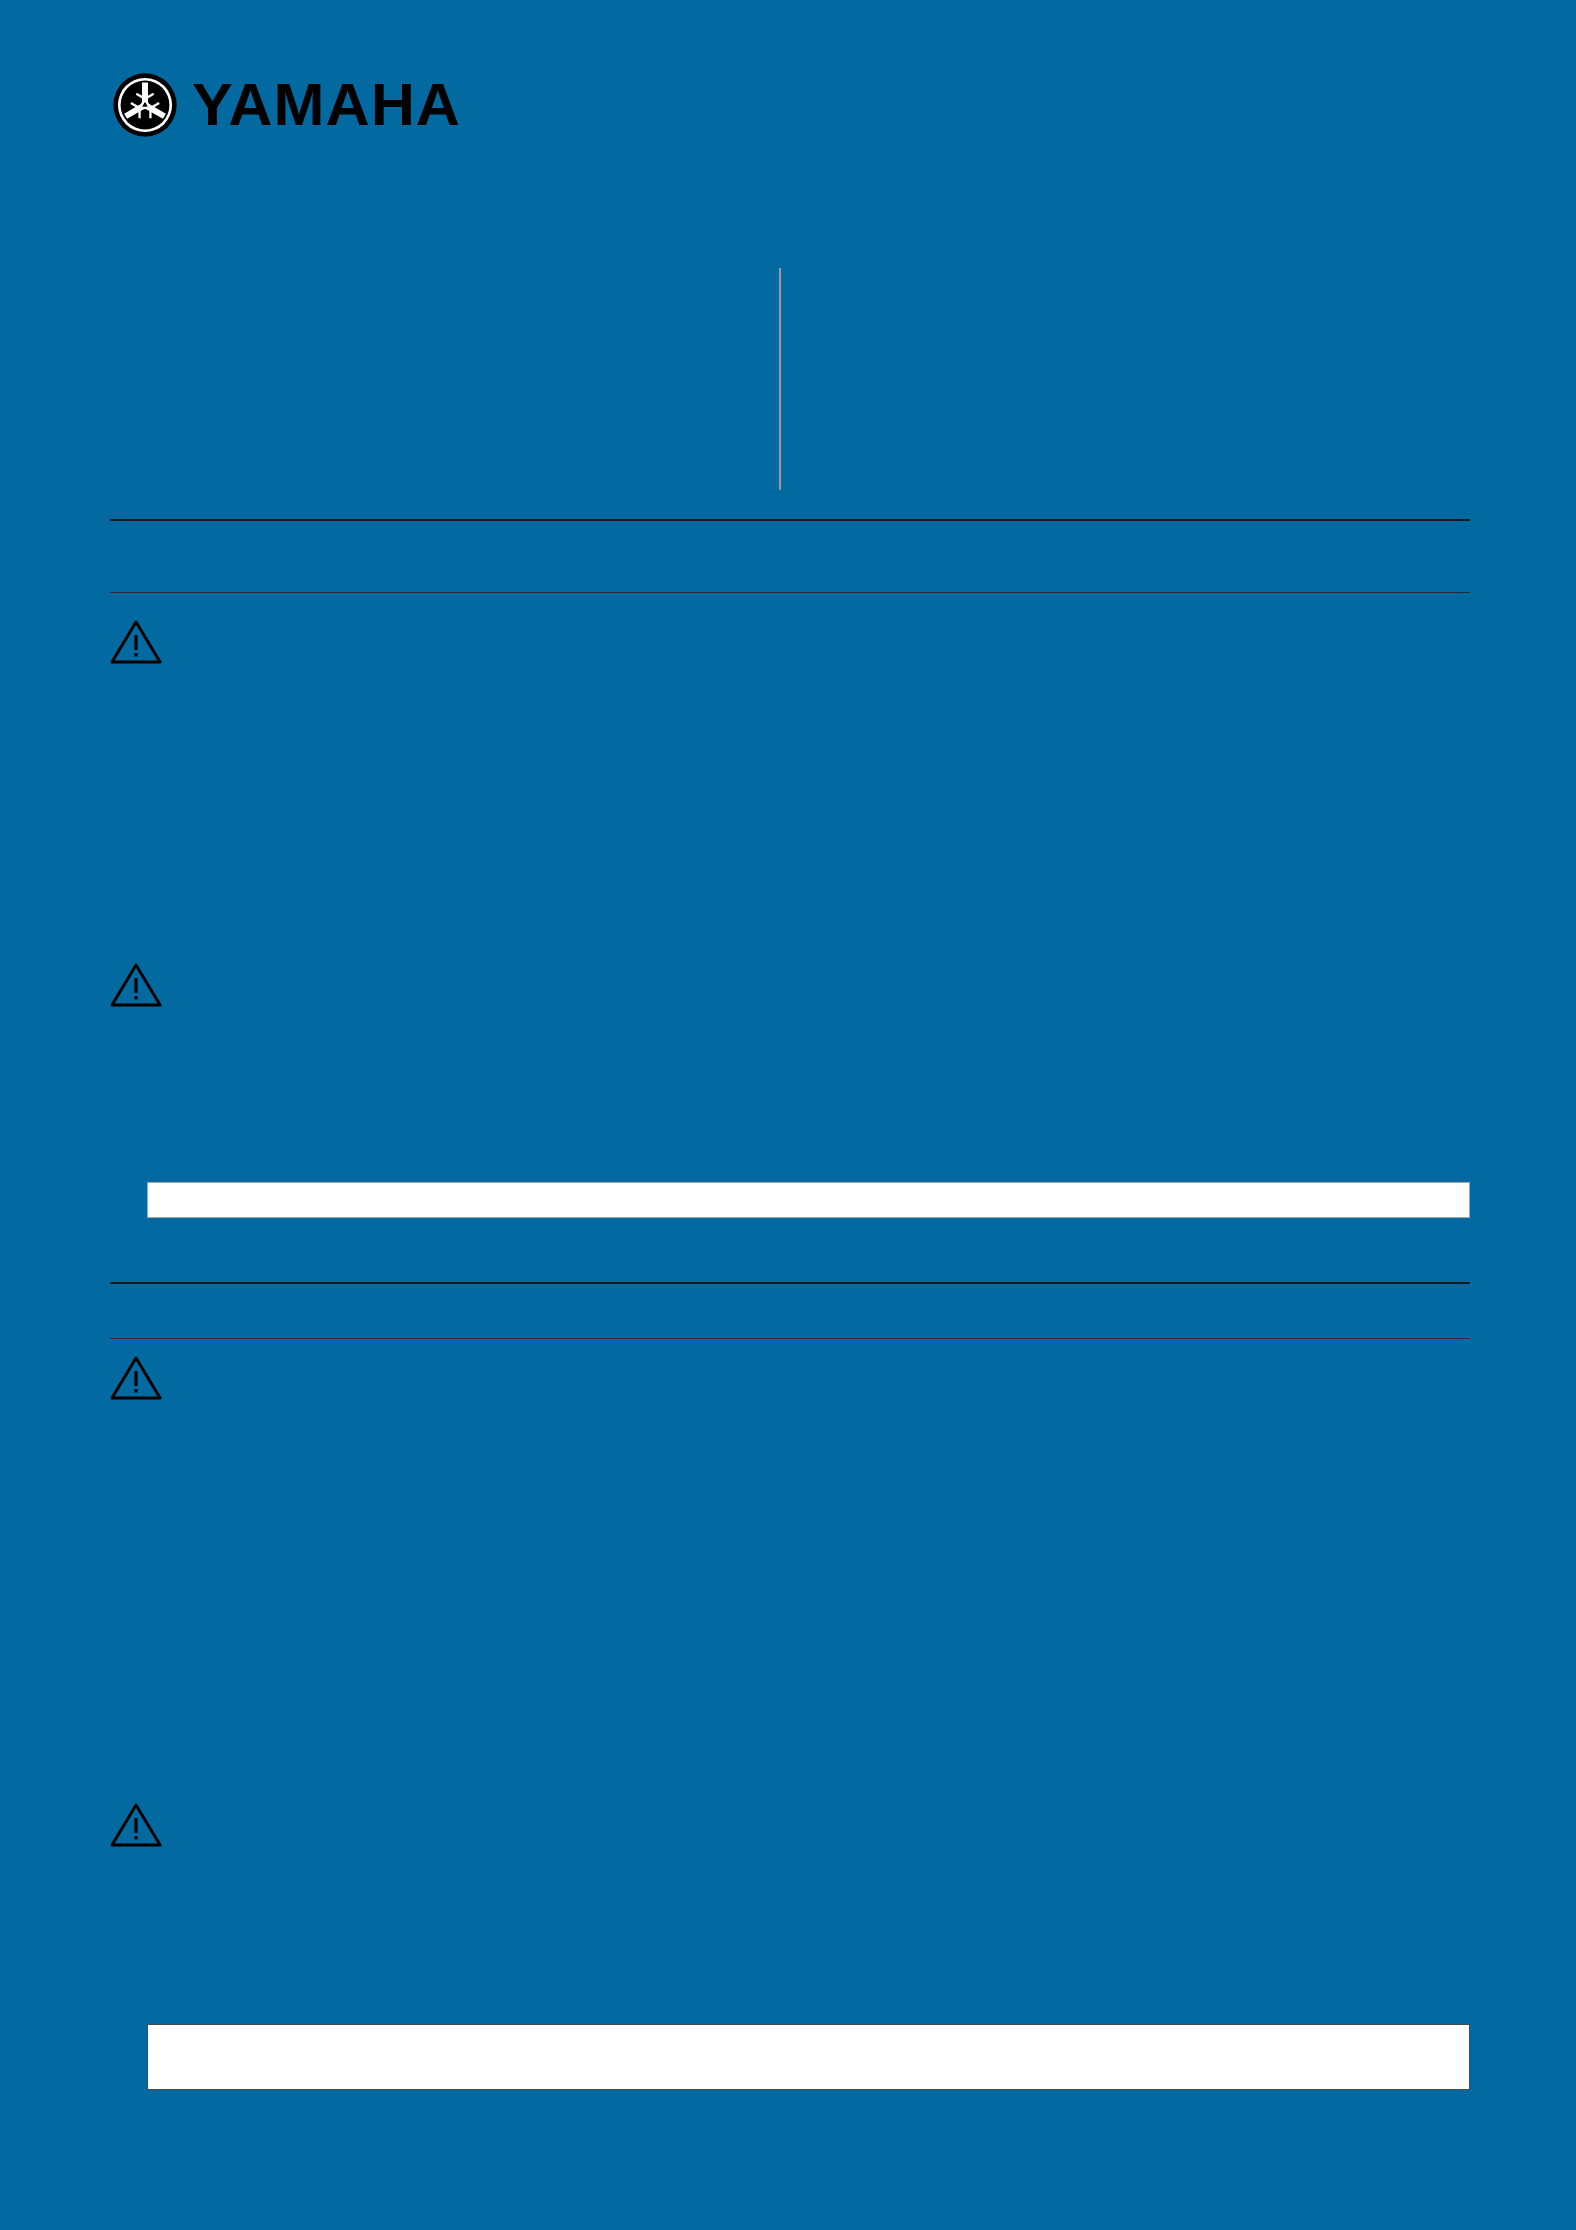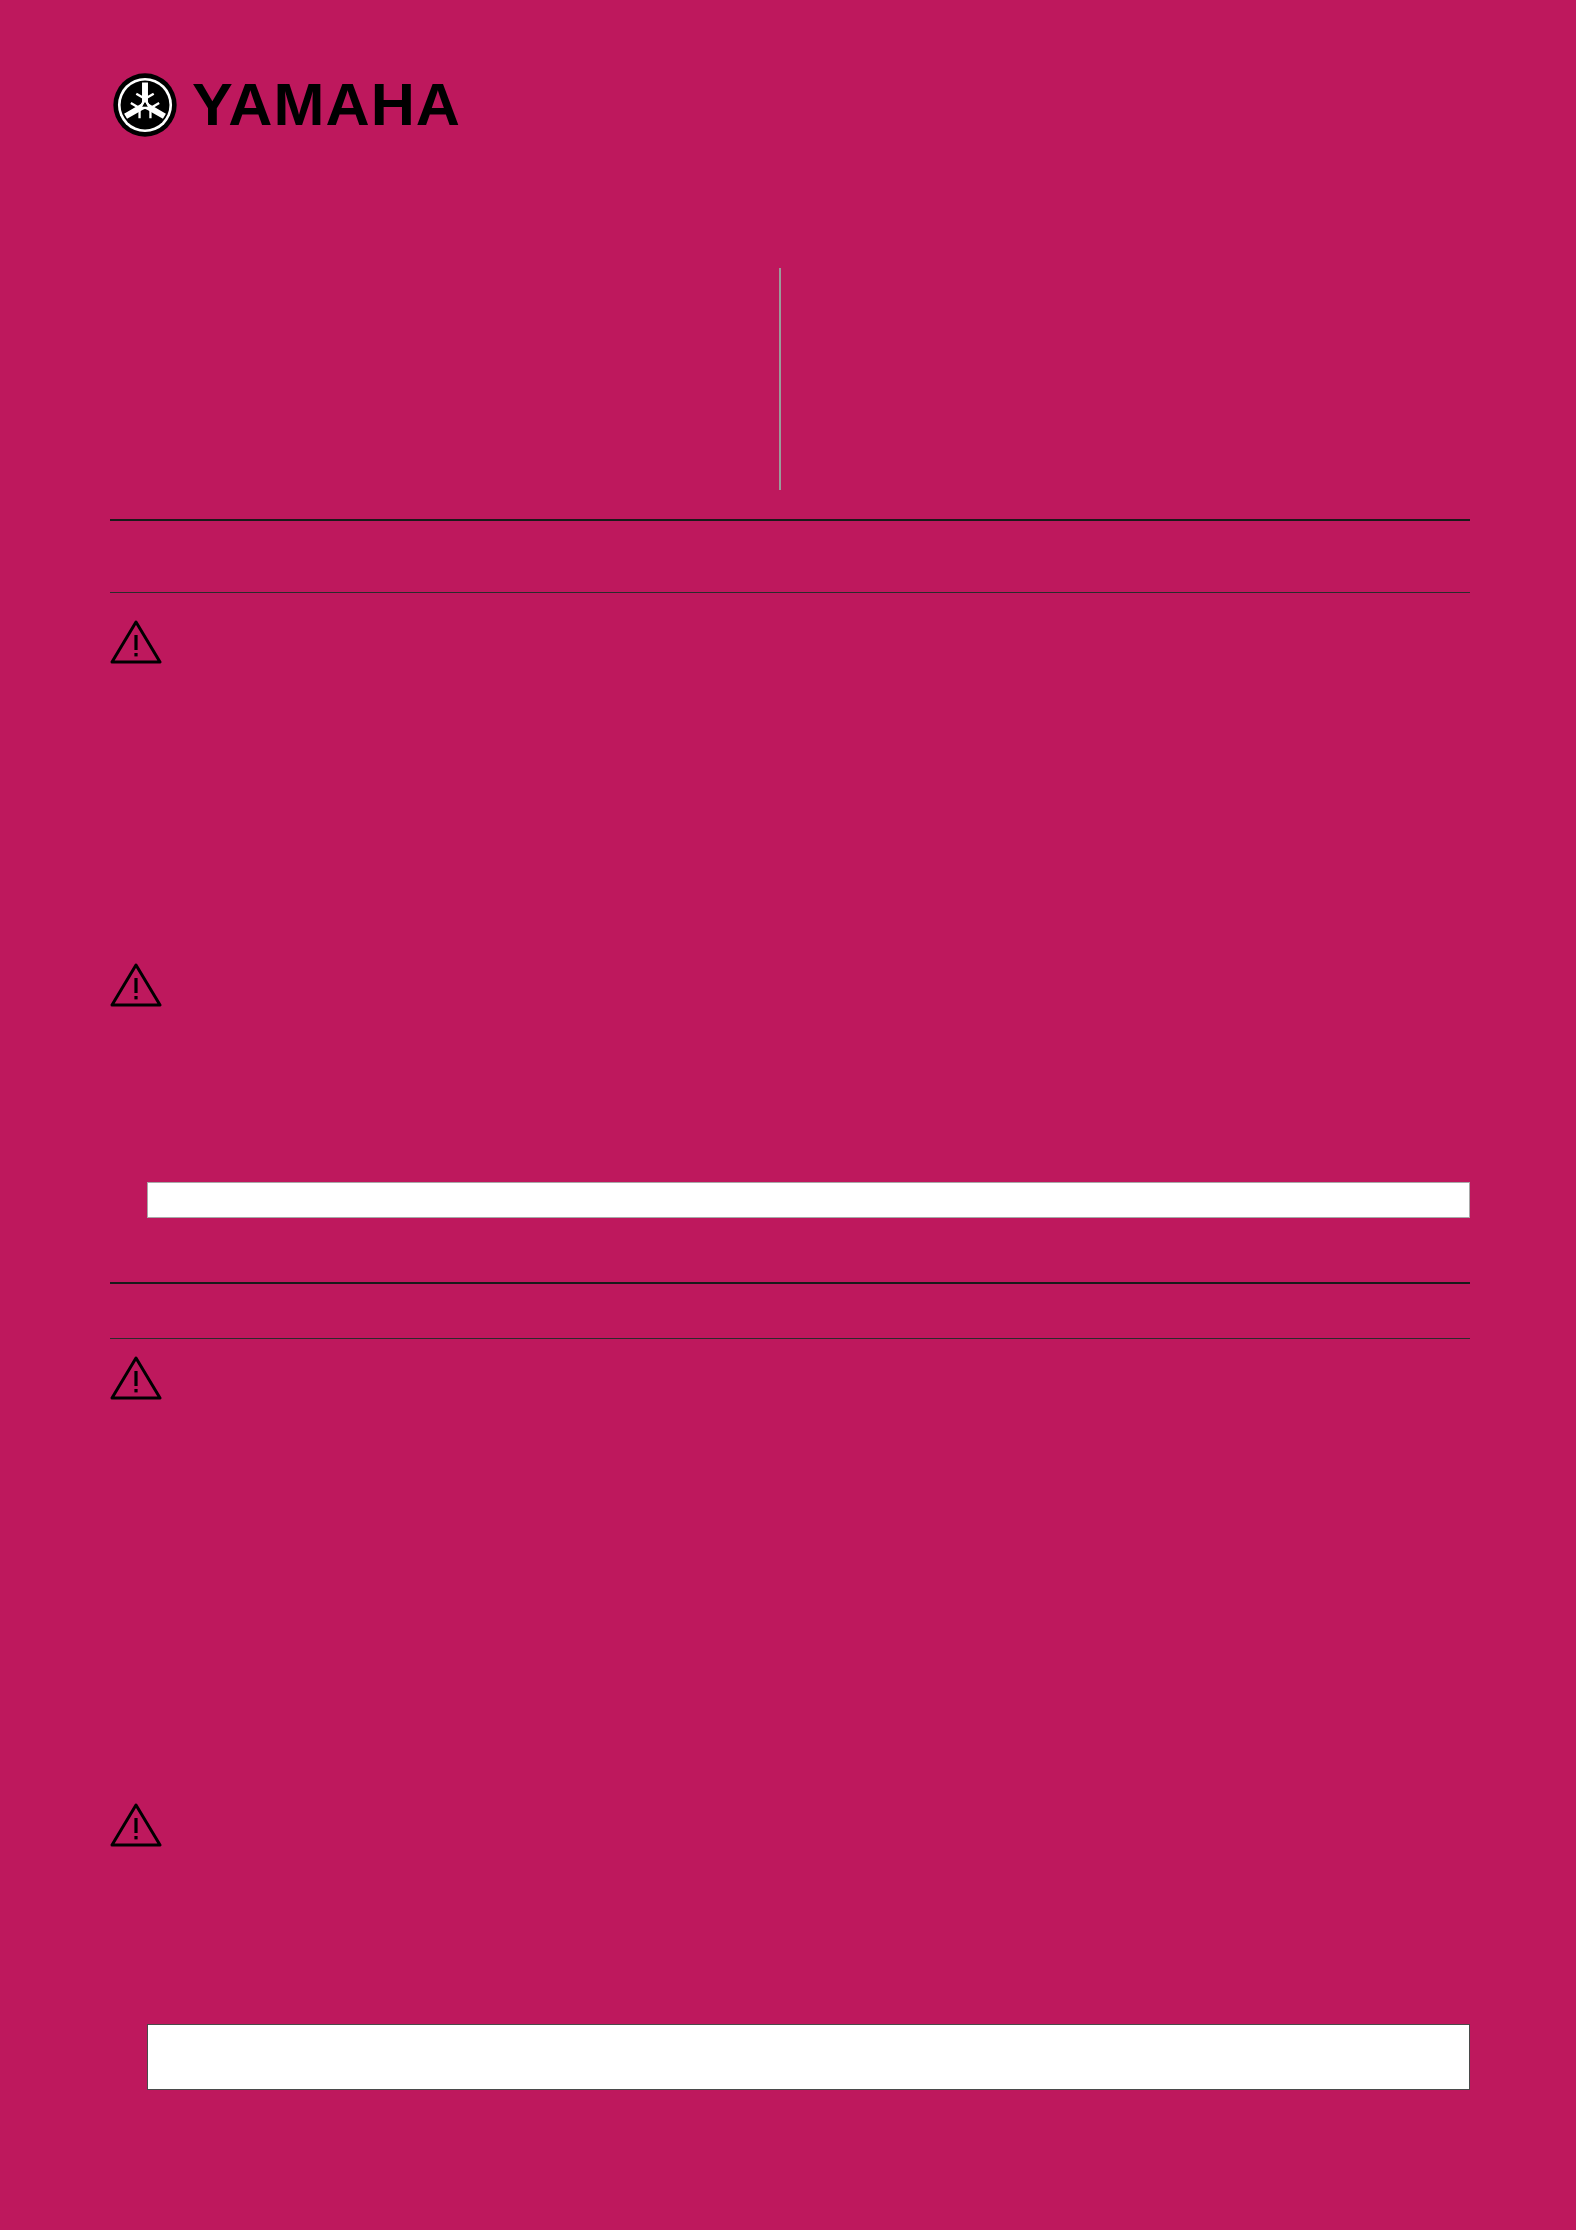--- a/index.html
+++ b/index.html
@@ -8,21 +8,21 @@
     background: #ffffff;
   }
   body {
     font-family: "Liberation Sans", sans-serif;
     color: #000000;
   }
   .page {
     position: relative;
     width: 1576px;
     height: 2230px;
-    background: #be185d;
+    background: #0369a1;
     overflow: hidden;
   }
 
   
   .logo-block {
     position: absolute;
     left: 112px;
     top: 72px;
     display: flex;
     align-items: center;

